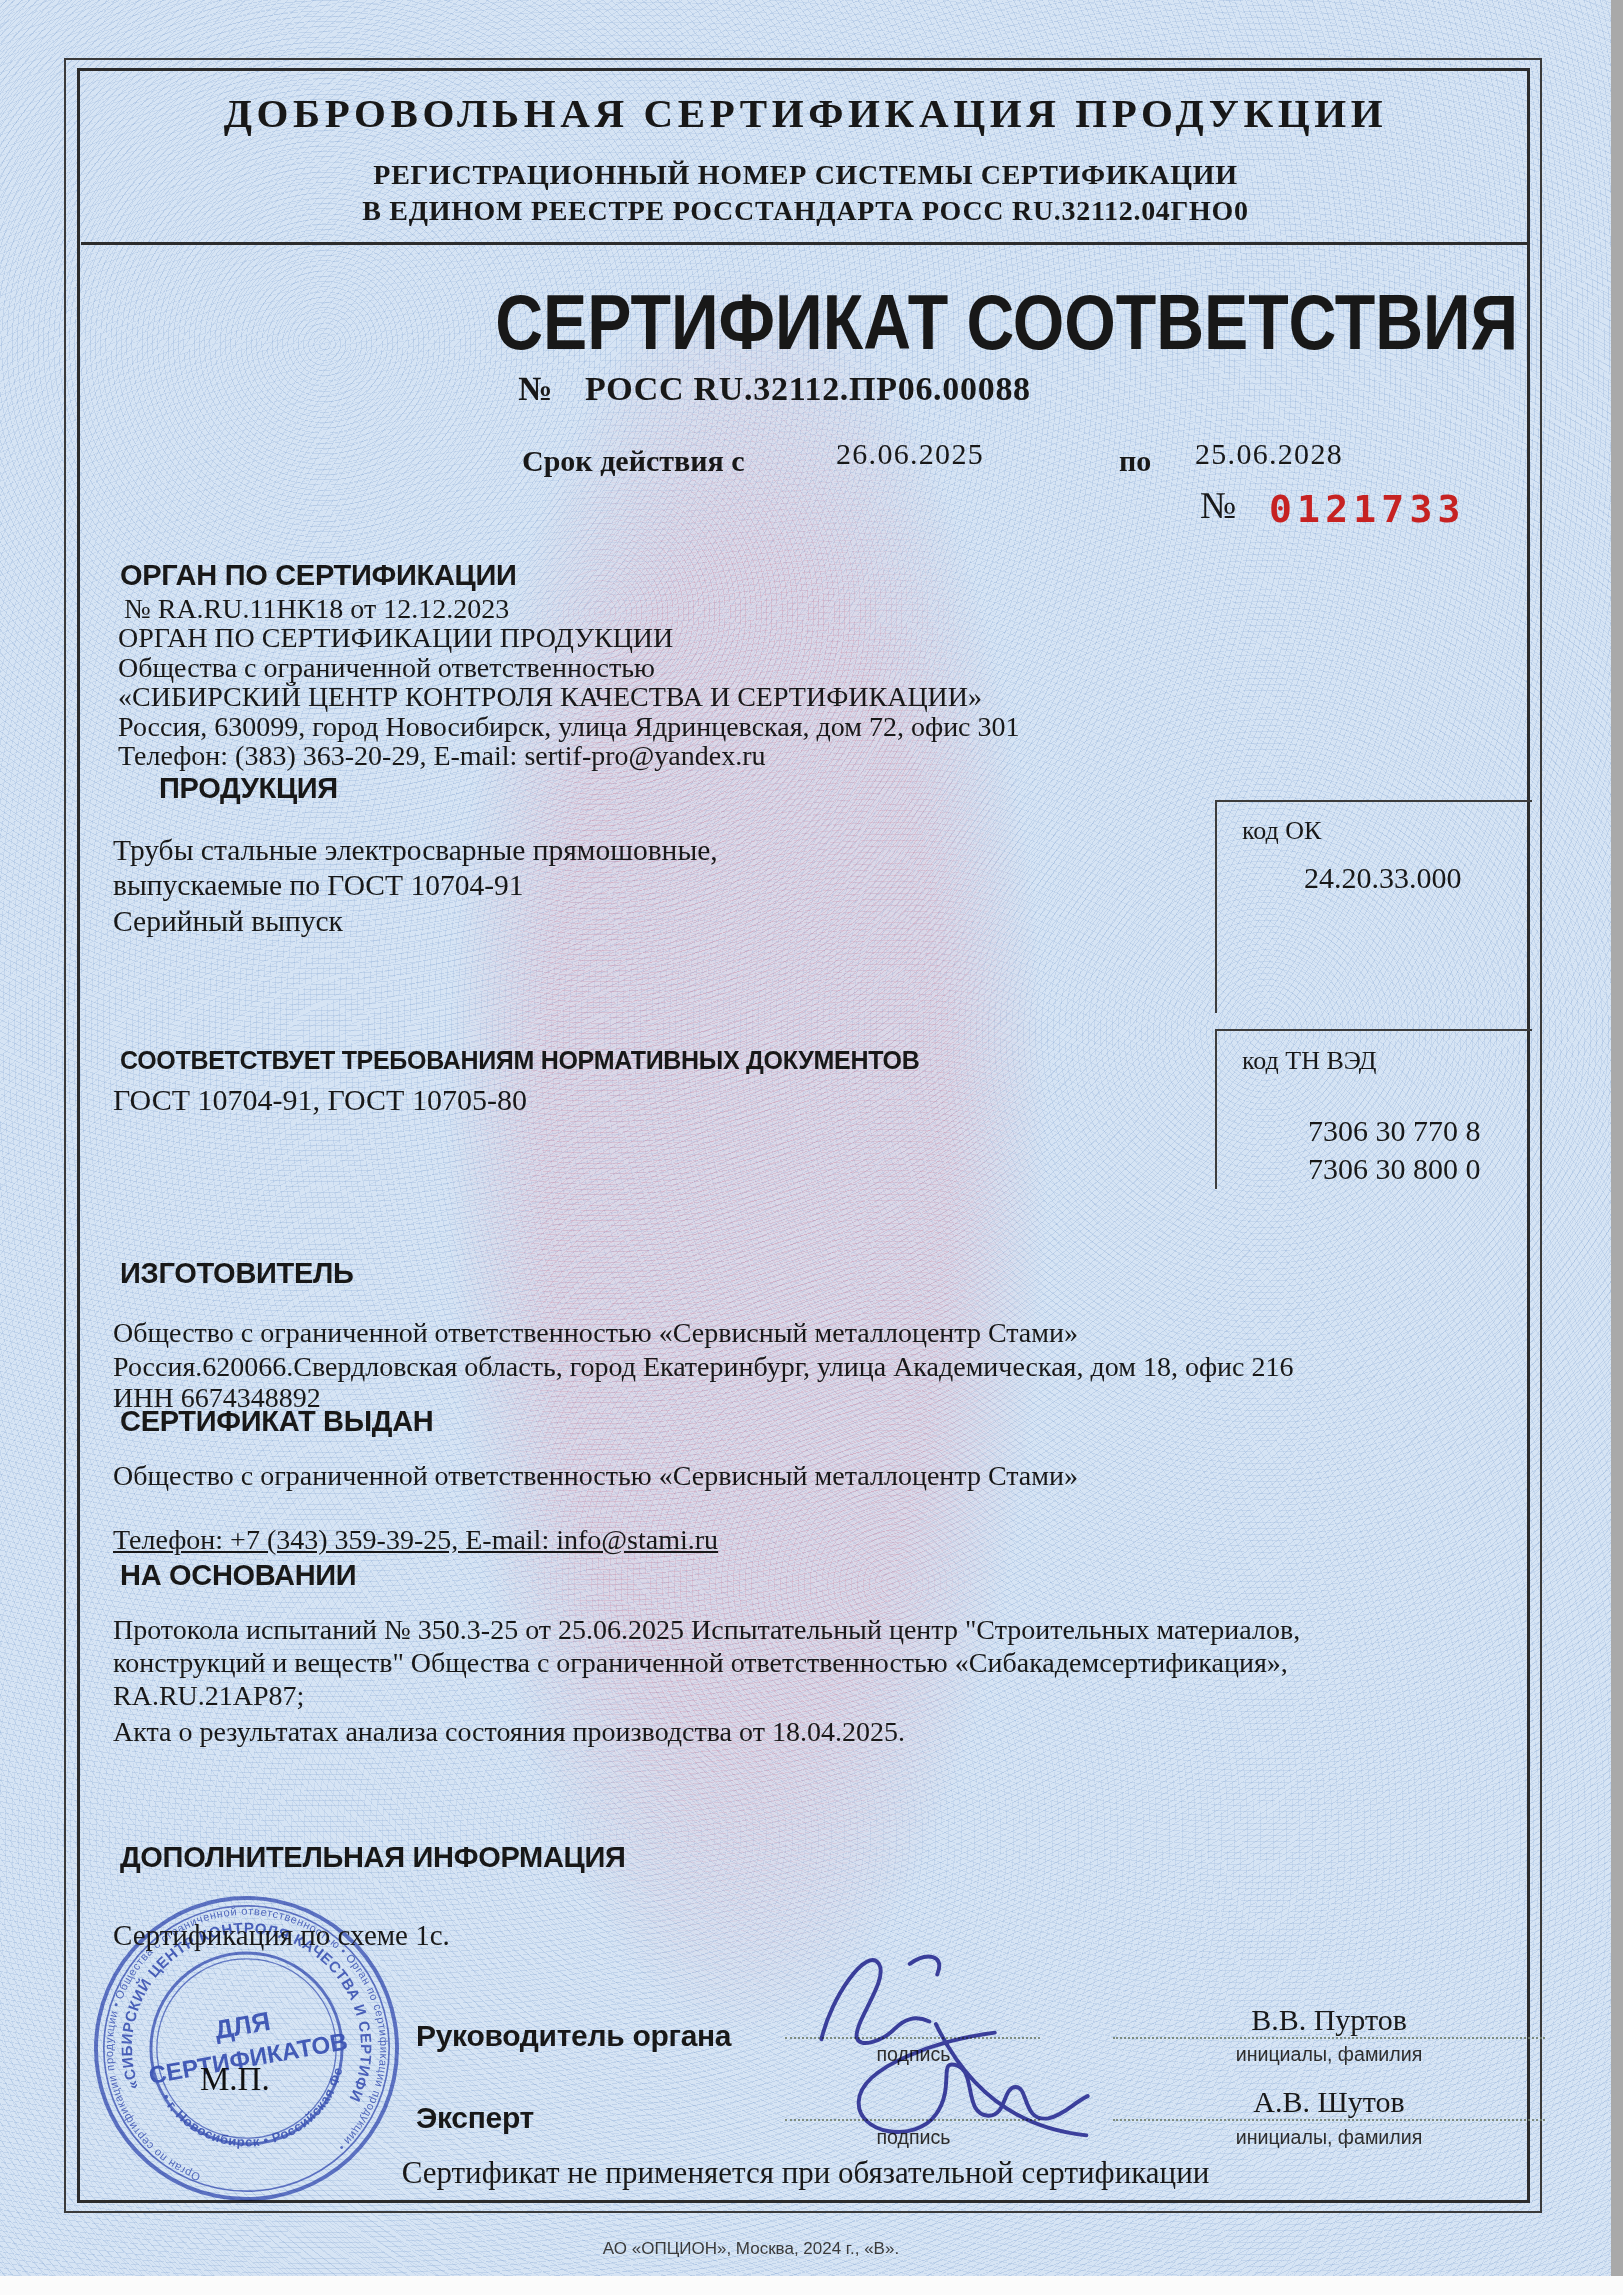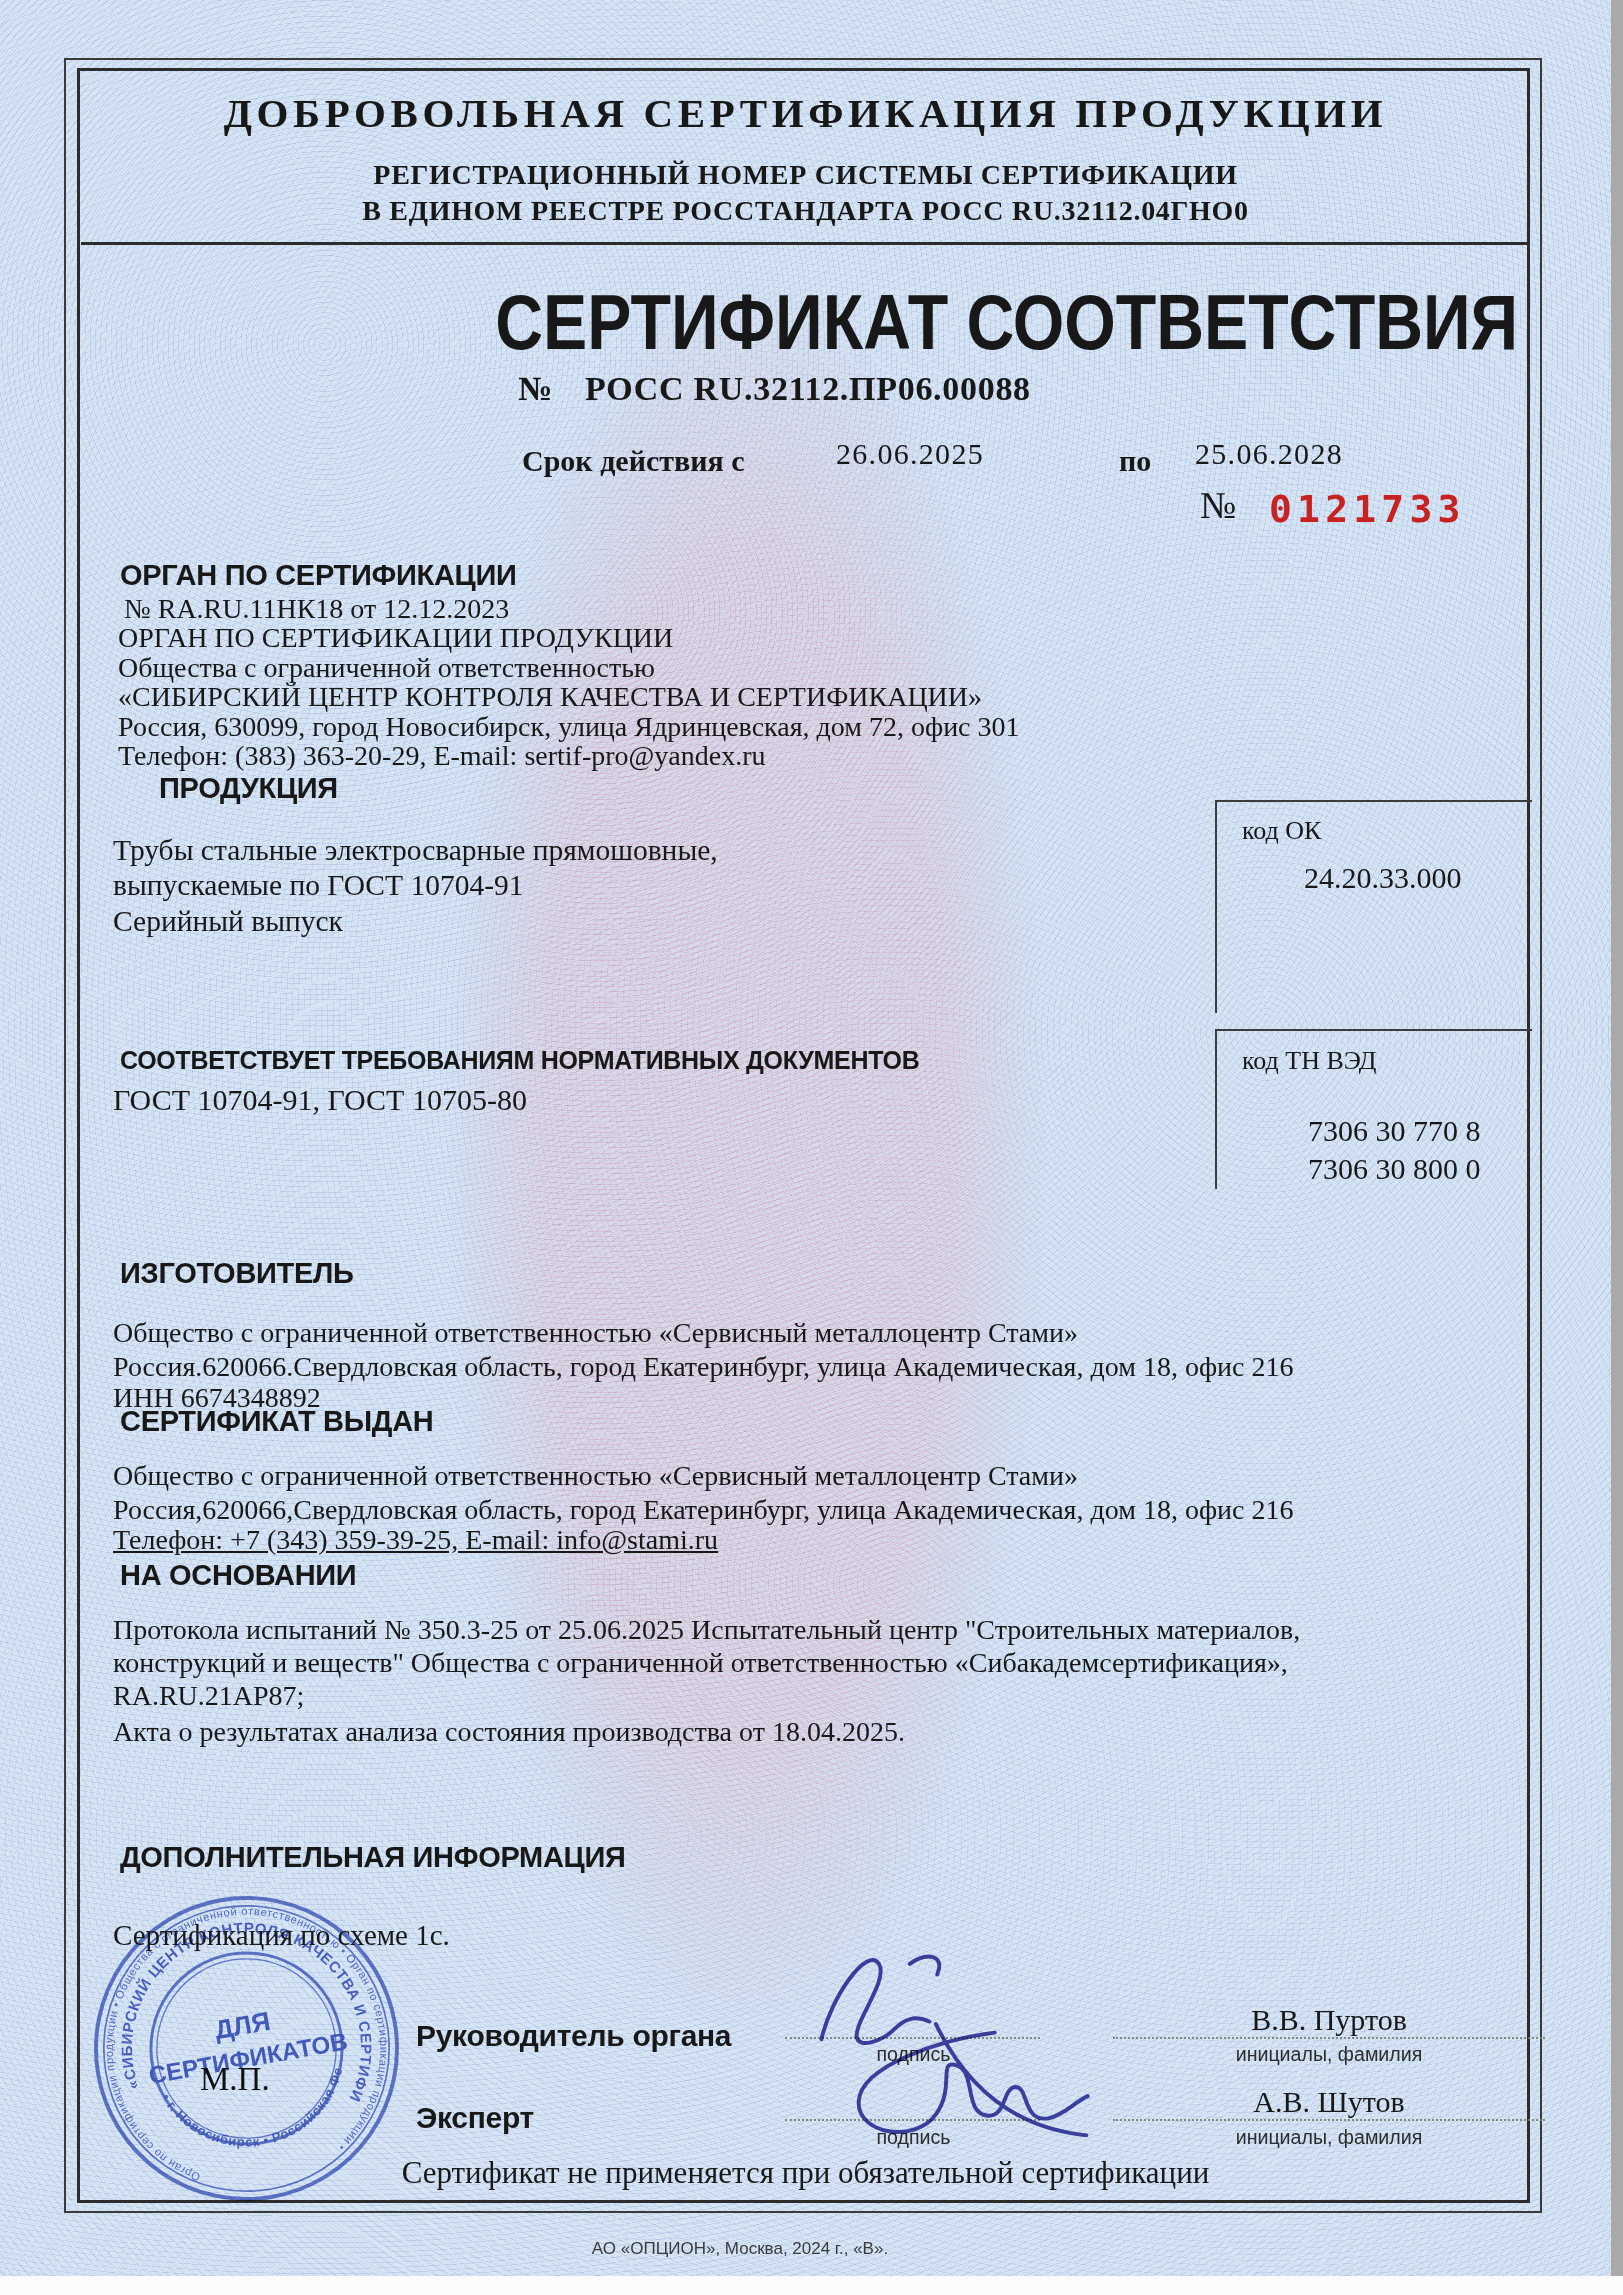--- a/index.html
+++ b/index.html
@@ -98,21 +98,20 @@
   <div class="abs s" style="left:1308px;top:1114px;font-size:30px;">7306 30 770 8</div>
   <div class="abs s" style="left:1308px;top:1152px;font-size:30px;">7306 30 800 0</div>
 
   <div class="abs h" style="left:120px;top:1257px;font-size:29px;">ИЗГОТОВИТЕЛЬ</div>
   <div class="abs s" style="left:113px;top:1317px;font-size:28px;">Общество с ограниченной ответственностью «Сервисный металлоцентр Стами»</div>
   <div class="abs s" style="left:113px;top:1351px;font-size:28px;">Россия.620066.Свердловская область,  город Екатеринбург, улица Академическая, дом 18, офис 216</div>
   <div class="abs s" style="left:113px;top:1382px;font-size:28px;">ИНН 6674348892</div>
 
   <div class="abs h" style="left:120px;top:1405px;font-size:29px;">СЕРТИФИКАТ ВЫДАН</div>
   <div class="abs s" style="left:113px;top:1460px;font-size:28px;">Общество с ограниченной ответственностью «Сервисный металлоцентр Стами»</div>
-  <div class="abs s" style="left:113px;top:1494px;font-size:28px;">Россия,620066,Свердловская область,  город Екатеринбург, улица Академическая, дом 18, офис 216</div>
   <div class="abs s" style="left:113px;top:1524px;font-size:28px;text-decoration:underline;">Телефон: +7 (343) 359-39-25, E-mail: info@stami.ru</div>
 
   <div class="abs h" style="left:120px;top:1559px;font-size:29px;">НА ОСНОВАНИИ</div>
   <div class="abs s" style="left:113px;top:1614px;font-size:28px;">Протокола испытаний № 350.3-25 от 25.06.2025 Испытательный центр "Строительных материалов,</div>
   <div class="abs s" style="left:113px;top:1647px;font-size:28px;">конструкций и веществ" Общества с ограниченной ответственностью «Сибакадемсертификация»,</div>
   <div class="abs s" style="left:113px;top:1680px;font-size:28px;">RA.RU.21АР87;</div>
   <div class="abs s" style="left:113px;top:1716px;font-size:28px;">Акта о результатах анализа состояния производства от 18.04.2025.</div>
 
   <div class="abs h" style="left:120px;top:1841px;font-size:29px;">ДОПОЛНИТЕЛЬНАЯ ИНФОРМАЦИЯ</div>
   <div class="abs s" style="left:113px;top:1919px;font-size:29px;z-index:6;">Сертификация по схеме 1с.</div>
@@ -162,18 +161,18 @@
 
   <svg class="abs sig-svg" style="left:720px;top:1918px;z-index:6;" width="458" height="262" viewBox="0 0 700 400">
     <g fill="none" stroke="var(--ink-blue)" stroke-width="6" stroke-linecap="round" stroke-linejoin="round" opacity=".9">
       <path d="M155,185 C170,120 225,42 243,70 C258,95 205,158 209,182 C212,200 248,188 266,170 C282,154 298,148 320,158 M290,70 C315,52 345,55 332,86"></path>
       <path d="M420,175 C340,185 215,225 212,280 C209,330 298,345 330,300 C360,258 332,215 362,225 C392,235 372,300 410,302 C438,303 432,258 452,258 C472,258 462,312 502,306 C528,300 540,282 562,272 M330,162 C358,220 420,318 560,332"></path>
     </g>
   </svg>
 
   <div class="abs s ctr" style="left:79px;top:2155px;width:1453px;font-size:31px;">Сертификат не применяется при обязательной сертификации</div>
 
-  <div class="abs ctr" style="left:1px;top:2239px;width:1478px;font-family:'Liberation Sans',sans-serif;font-size:17px;color:#3a3a3a;">АО «ОПЦИОН», Москва, 2024 г., «В».</div>
+  <div class="abs ctr" style="left:12px;top:2239px;width:1478px;font-family:'Liberation Sans',sans-serif;font-size:17px;color:#3a3a3a;">АО «ОПЦИОН», Москва, 2024 г., «В».</div>
 
   <div class="abs edge-right"></div>
   <div class="abs edge-bottom"></div>
 </div>
 
 
 </body></html>

